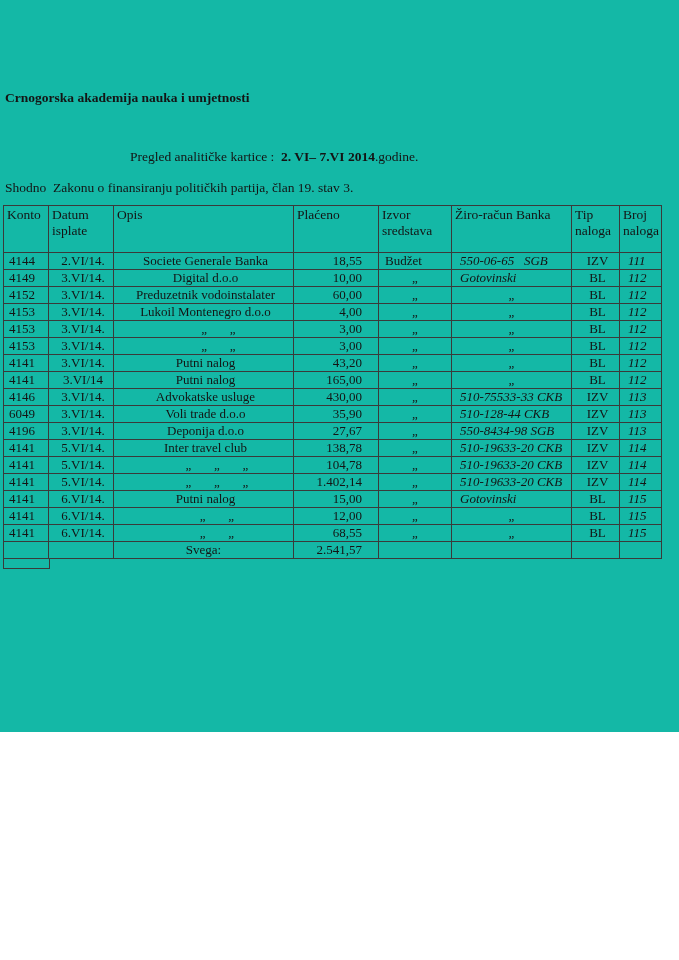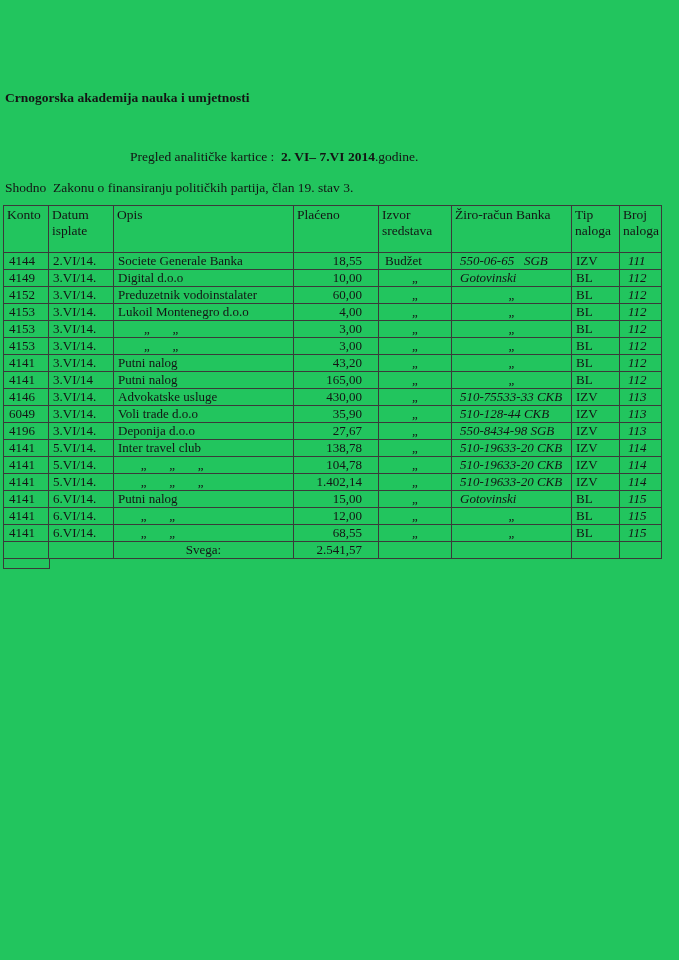--- a/index.html
+++ b/index.html
@@ -1,20 +1,20 @@
 <!DOCTYPE html>
 <html><head>
 <meta charset="utf-8">
 <style>
   html,body{margin:0;padding:0;}
   body{
     width:679px;height:960px;background:#ffffff;
     font-family:"Liberation Serif", serif;color:#141414;
   }
-  .page{position:relative;width:679px;height:960px;overflow:hidden;background:#22c55e;}
+  .page{position:relative;width:679px;height:732px;overflow:hidden;background:#14b8a6;}
   .org-title{position:absolute;left:5px;top:90px;font-size:13.5px;font-weight:bold;white-space:pre;}
   .unit{position:absolute;left:15px;top:120px;font-size:13.5px;white-space:pre;}
   .subtitle{position:absolute;left:130px;top:149px;font-size:13.5px;white-space:pre;}
   .subtitle .bold-range{font-weight:bold;}
   .law{position:absolute;left:5px;top:180px;font-size:13.5px;white-space:pre;}
   table.kartica{
     position:absolute;left:3px;top:205px;width:658px;
     border-collapse:collapse;table-layout:fixed;
     font-size:13px;
   }
@@ -27,21 +27,21 @@
     font-weight:normal;text-align:left;
     padding:1px 3px;height:44px;
     white-space:pre-line;font-size:13.5px;
   }
   table.kartica td{
     padding:0;height:16px;line-height:16px;white-space:pre;
   }
   .c{text-align:center;}
   .r{text-align:right;}
   .b{font-weight:normal;}
-  .pl4{padding-left:4px !important;}
+  .pl4{padding-left:4px !important;text-align:center;}
   .pl5{padding-left:5px !important;}
   .pl6{padding-left:6px !important;}
   .pl8{padding-left:8px !important;font-style:italic;}
   .pr16{padding-right:16px !important;}
   .artifact{
     position:absolute;left:3px;top:559px;width:45px;height:9px;
     border-left:1px solid #3a3a3a;border-right:1px solid #3a3a3a;border-bottom:1px solid #3a3a3a;
   }
 </style>
 </head>

